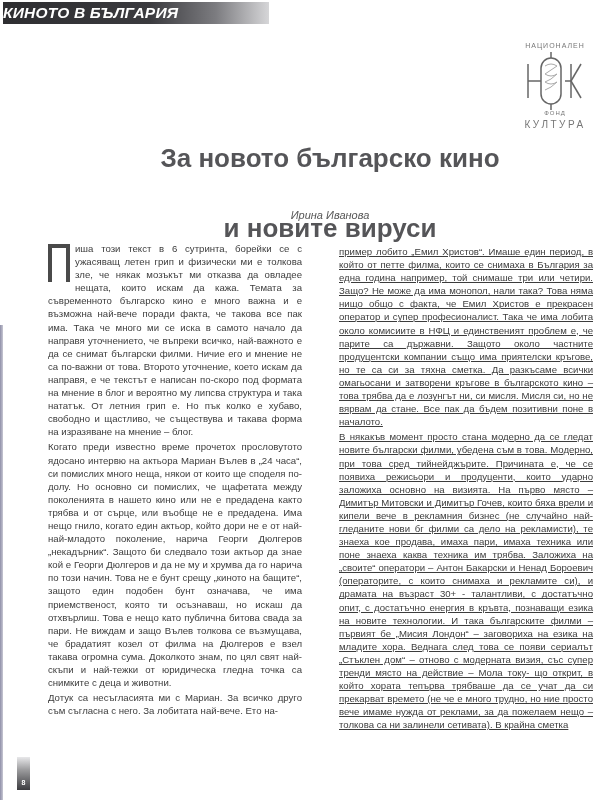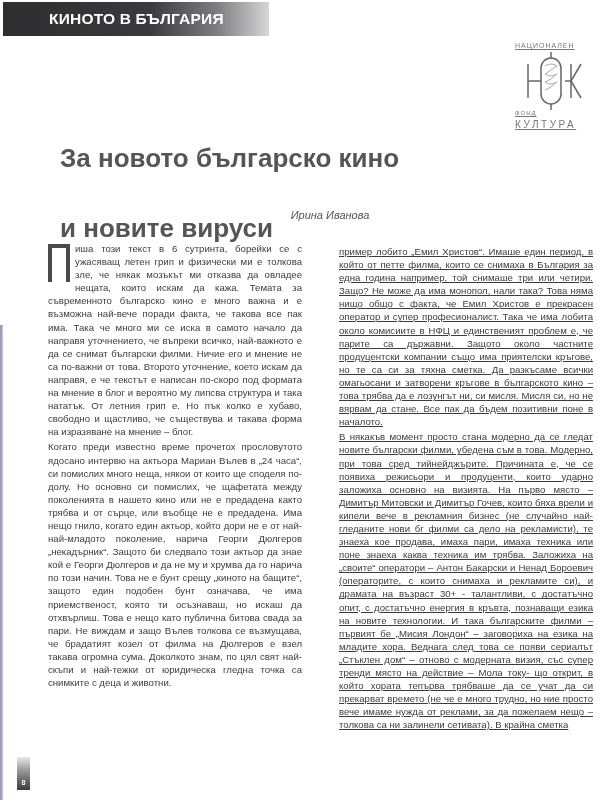--- a/index.html
+++ b/index.html
@@ -1,48 +1,47 @@
 <!DOCTYPE html>
 <html><head>
 <meta charset="utf-8">
 <style>
   * { box-sizing: border-box; margin: 0; padding: 0; }
   html, body { width: 600px; height: 800px; background: #ffffff; overflow: hidden; }
   body { position: relative; font-family: "Liberation Sans", sans-serif; color: #3a3a3a; }
 
   .section-bar {
-    position: absolute; left: 3px; top: 2px; width: 266px; height: 34px;
+    position: absolute; left: 3px; top: 2px; width: 266px; height: 22px;
     background: linear-gradient(to right, #2e2e31 0%, #3a3a3e 55%, #7c7c80 80%, #d6d6d8 100%);
-    display: flex; align-items: center; padding-left: 46px;
+    display: flex; align-items: center;  font-style: italic;
   }
   .section-bar span {
     color: #ffffff; font-weight: bold; font-size: 15.5px; letter-spacing: 0.2px;
     font-family: "Liberation Sans", sans-serif;
   }
 
   .left-rule {
     position: absolute; left: 0; top: 325px; width: 3px; height: 475px;
     background: linear-gradient(to right, #8f8fa8, #c7c7d3);
   }
 
   .logo {
     position: absolute; left: 515px; top: 42px; width: 80px; height: 95px;
   }
   .logo .top-text, .logo .mid-text, .logo .bot-text {
-    position: absolute; left: 0; width: 80px; color: #777;
+    position: absolute; left: 0; width: 80px; text-align: center; color: #777;
     font-family: "Liberation Sans", sans-serif;
-    text-decoration: underline;
   }
   .logo .top-text { top: 0; font-size: 7px; letter-spacing: 1px; }
   .logo .mid-text { top: 68px; font-size: 6px; letter-spacing: 1px; }
   .logo .bot-text { top: 77px; font-size: 10px; letter-spacing: 2.5px; }
   .logo svg { position: absolute; left: 10px; top: 10px; }
 
   .title {
-    position: absolute; left: 0; width: 600px; text-align: left;
+    position: absolute; left: 0; width: 600px; text-align: center;
     font-family: "Liberation Sans", sans-serif; font-weight: bold; color: #555558;
     font-size: 26px; line-height: 33px;
   }
   .title.l1 { top: 142px; padding-left: 60px; }
   .title.l2 { top: 176px; padding-left: 60px; margin-top: 36px; }
   .author {
     position: absolute; top: 209px; left: 0; width: 600px; text-align: center;
     padding-left: 60px;
     font-style: italic; font-size: 11px; color: #555; font-family: "Liberation Sans", sans-serif;
   }
@@ -99,20 +98,21 @@
 
 <h1 class="title l1">За новото българско кино</h1>
 <h1 class="title l2">и новите вируси</h1>
 <div class="author">Ирина Иванова</div>
 
 <div class="col left">
   <p>
     <span class="dropcap"></span><span>иша този текст в 6 сутринта, борейки се с ужасяващ летен грип и физически ми е толкова зле, че някак мозъкът ми отказва да овладее нещата, които искам да кажа. Темата за съвременното българско кино е много важна и е възможна най-вече поради факта, че такова все пак има. Така че много ми се иска в самото начало да направя уточнението, че въпреки всичко, най-важното е да се снимат български филми. Ничие его и мнение не са по-важни от това. Второто уточнение, което искам да направя, е че текстът е написан по-скоро под формата на мнение в блог и вероятно му липсва структура и така нататък. От летния грип е. Но пък колко е хубаво, свободно и щастливо, че съществува и такава форма на изразяване на мнение – блог.</span>
   </p>
   <p>Когато преди известно време прочетох прословутото ядосано интервю на актьора Мариан Вълев в „24 часа“, си помислих много неща, някои от които ще споделя по-долу. Но основно си помислих, че щафетата между поколенията в нашето кино или не е предадена както трябва и от сърце, или въобще не е предадена. Има нещо гнило, когато един актьор, който дори не е от най-най-младото поколение, нарича Георги Дюлгеров „некадърник“. Защото би следвало този актьор да знае кой е Георги Дюлгеров и да не му и хрумва да го нарича по този начин. Това не е бунт срещу „киното на бащите“, защото един подобен бунт означава, че има приемственост, която ти осъзнаваш, но искаш да отхвърлиш. Това е нещо като публична битова свада за пари. Не виждам и защо Вълев толкова се възмущава, че брадатият козел от филма на Дюлгеров е взел такава огромна сума. Доколкото знам, по цял свят най-скъпи и най-тежки от юридическа гледна точка са снимките с деца и животни.</p>
+  <p>Дотук са несъгласията ми с Мариан. За всичко друго съм съгласна с него. За лобитата най-вече. Ето на-</p>
 </div>
 
 <div class="col right">
   <p>пример лобито „Емил Христов“. Имаше един период, в който от петте филма, които се снимаха в България за една година например, той снимаше три или четири. Защо? Не може да има монопол, нали така? Това няма нищо общо с факта, че Емил Христов е прекрасен оператор и супер професионалист. Така че има лобита около комисиите в НФЦ и единственият проблем е, че парите са държавни. Защото около частните продуцентски компании също има приятелски кръгове, но те са си за тяхна сметка. Да разкъсаме всички омагьосани и затворени кръгове в българското кино – това трябва да е лозунгът ни, си мисля. Мисля си, но не вярвам да стане. Все пак да бъдем позитивни поне в началото.</p>
   <p>В някакъв момент просто стана модерно да се гледат новите български филми, убедена съм в това. Модерно, при това сред тийнейджърите. Причината е, че се появиха режисьори и продуценти, които ударно заложиха основно на визията. На първо място – Димитър Митовски и Димитър Гочев, които бяха врели и кипели вече в рекламния бизнес (не случайно най-гледаните нови бг филми са дело на рекламисти), те знаеха кое продава, имаха пари, имаха техника или поне знаеха каква техника им трябва. Заложиха на „своите“ оператори – Антон Бакарски и Ненад Бороевич (операторите, с които снимаха и рекламите си), и драмата на възраст 30+ - талантливи, с достатъчно опит, с достатъчно енергия в кръвта, познаващи езика на новите технологии. И така българските филми – първият бе „Мисия Лондон“ – заговориха на езика на младите хора. Веднага след това се появи сериалът „Стъклен дом“ – отново с модерната визия, със супер тренди място на действие – Мола току- що открит, в който хората тепърва трябваше да се учат да си прекарват времето (не че е много трудно, но ние просто вече имаме нужда от реклами, за да пожелаем нещо – толкова са ни залинели сетивата). В крайна сметка</p>
 </div>
 
 <div class="page-num">
   <span>8</span>
 </div>

